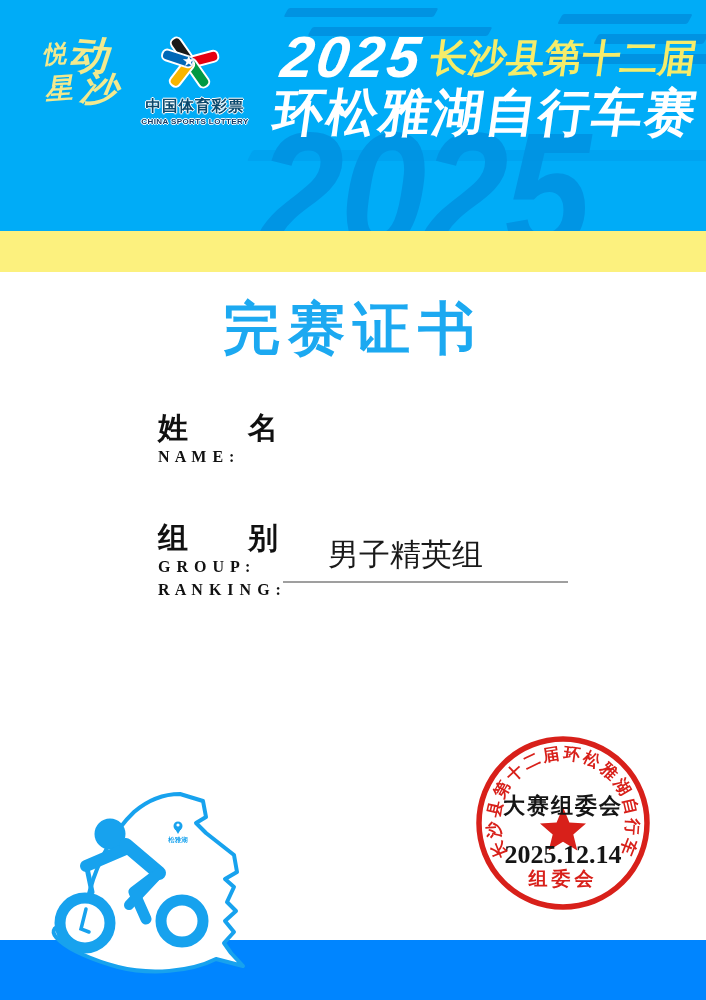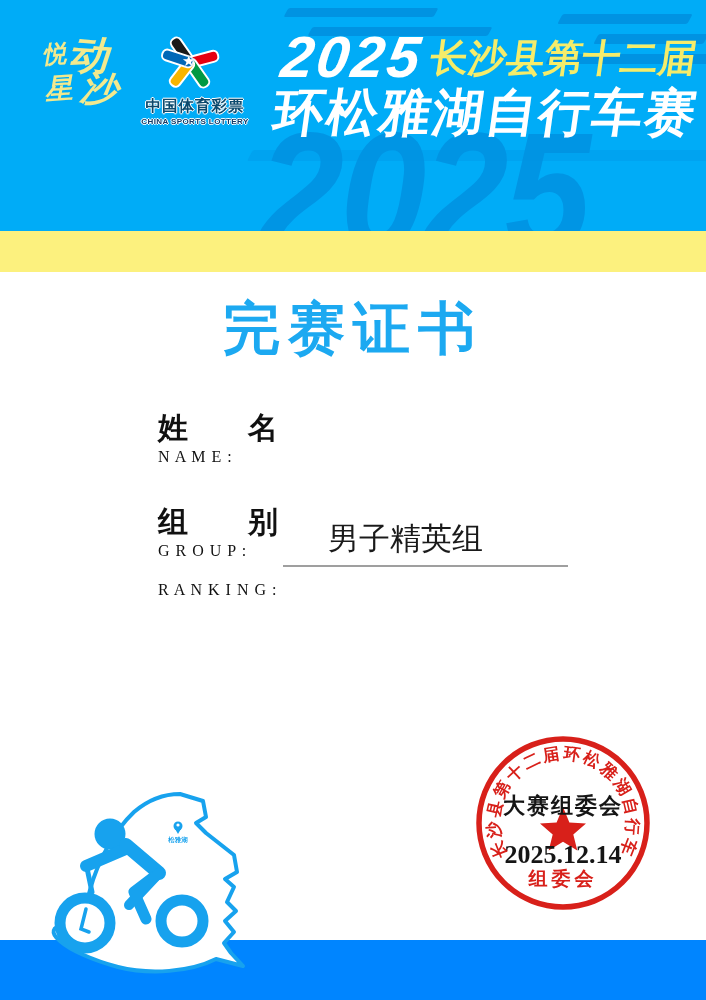--- a/index.html
+++ b/index.html
@@ -40,25 +40,25 @@
   .et-edition{display:inline-block;font-size:38px;line-height:1;font-weight:900;color:#F5EC6A;margin-left:8px;}
   .et-line2{font-size:51px;line-height:1.05;font-weight:900;color:#ffffff;letter-spacing:2px;white-space:nowrap;}
 
   
   .yellow-stripe{position:absolute;left:0;top:231px;width:706px;height:41px;background:#FCF17E;}
 
   
   .cert-title{position:absolute;left:0;top:300px;width:706px;text-align:center;font-size:57px;line-height:1;
               font-weight:900;color:#1CA9F1;letter-spacing:8px;}
   .row{position:absolute;left:138px;width:440px;height:62px;}
-  .row-1{top:411px;} .row-2{top:505px;} .row-3{top:577px;} .row-4{top:660px;}
+  .row-1{top:411px;} .row-2{top:521px;} .row-3{top:577px;} .row-4{top:660px;}
   .lbl{position:absolute;left:0;top:0;width:136px;margin-left:20px;}
   .lbl-cn{font-size:30px;font-weight:900;color:#111;white-space:nowrap;
           font-family:"Liberation Serif","DejaVu Serif",serif;line-height:1.1;}
-  .lbl-en{font-size:16px;font-weight:normal;color:#111;letter-spacing:1px;white-space:nowrap;
+  .lbl-en{font-size:16px;font-weight:bold;color:#111;letter-spacing:1px;white-space:nowrap;
           font-family:"Liberation Serif","DejaVu Serif",serif;margin-top:4px;}
   .value-line{position:absolute;left:145px;top:0;width:285px;height:62px;border-bottom:2px solid #9f9f9f;
               display:flex;align-items:flex-end;justify-content:center;padding-right:40px;box-sizing:border-box;}
   .value{font-size:31px;color:#1a1a1a;font-family:"Liberation Serif","DejaVu Serif",serif;
          padding-bottom:5px;white-space:nowrap;}
 
   
   .bottom-strip{position:absolute;left:0;top:940px;width:706px;height:60px;background:#0085FF;z-index:1;}
   .lake-logo{position:absolute;left:30px;top:760px;z-index:2;}
   .stamp{position:absolute;left:473px;top:733px;z-index:2;}

